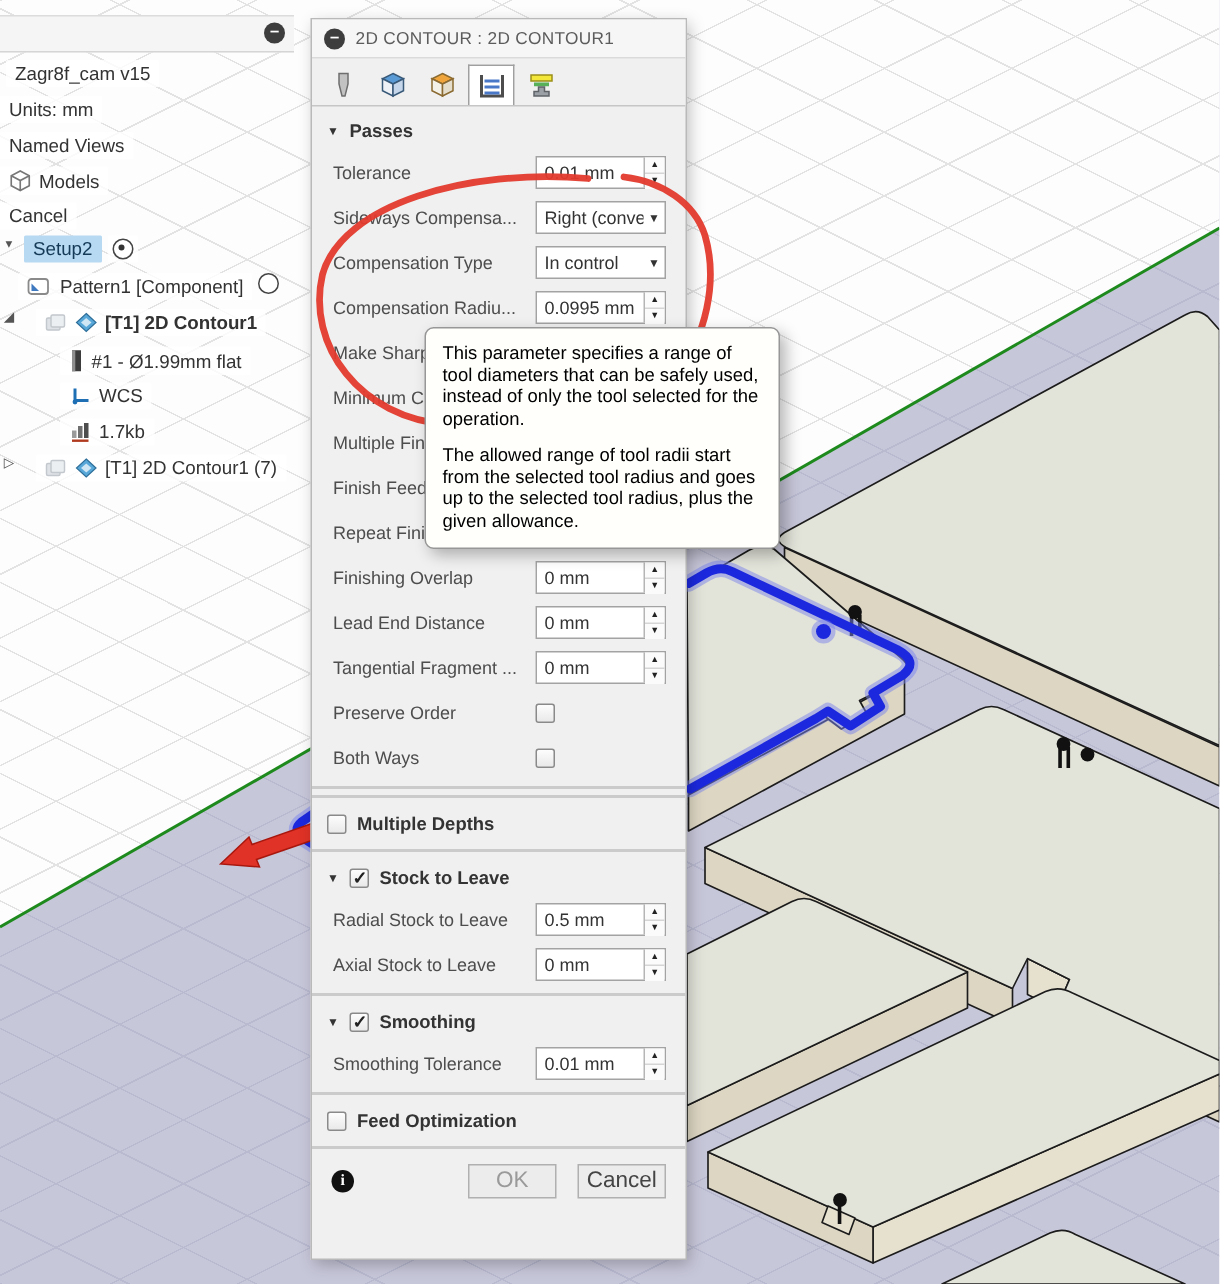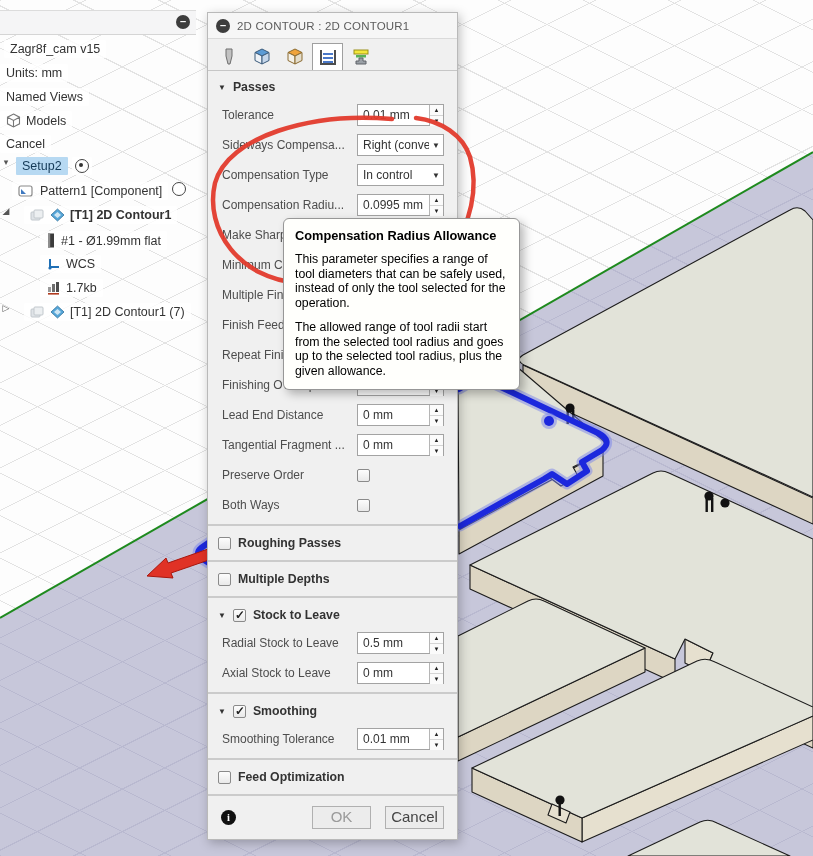--- a/index.html
+++ b/index.html
@@ -393,24 +393,20 @@
           </span>
       </div>
       <div class="drow">
         <span class="lbl">Both Ways</span>
         <span class="cbslot">
             <span class="cb" data-checked="false"></span>
           </span>
       </div>
 
       <div class="dsep"></div>
-      <div class="shead">
-        <span class="cb" data-checked="false"></span>
-        <span>Roughing Passes</span>
-      </div>
       <div class="dsep"></div>
       <div class="shead">
         <span class="cb" data-checked="false"></span>
         <span>Multiple Depths</span>
       </div>
       <div class="dsep"></div>
 
       <div class="shead">
         <span class="tri">▼</span>
         <span class="cb" data-checked="true"></span>
@@ -469,18 +465,17 @@
       </div>
     </div>
   </div>
 
   <svg id="annot" width="813" height="856" viewBox="0 0 813 856">
     <path d="M 392,119 C 312,112 228,136 215,183 C 204,230 240,279 299,283 C 330,285 345,276 352,268" fill="none" stroke="#e23a2c" stroke-width="4.5" stroke-linecap="round" opacity="0.95"></path>
     <path d="M 452,246 C 470,226 479,188 470,157 C 463,135 441,121 416,118" fill="none" stroke="#e23a2c" stroke-width="4.5" stroke-linecap="round" opacity="0.95"></path>
   </svg>
 
   <div id="tooltip">
-    <div class="tt">Compensation Radius Allowance</div>
     <div class="tp">This parameter specifies a range of tool diameters that can be safely used, instead of only the tool selected for the operation.</div>
     <div class="tp">The allowed range of tool radii start from the selected tool radius and goes up to the selected tool radius, plus the given allowance.</div>
   </div>
 
 </div>
 
 </body></html>

